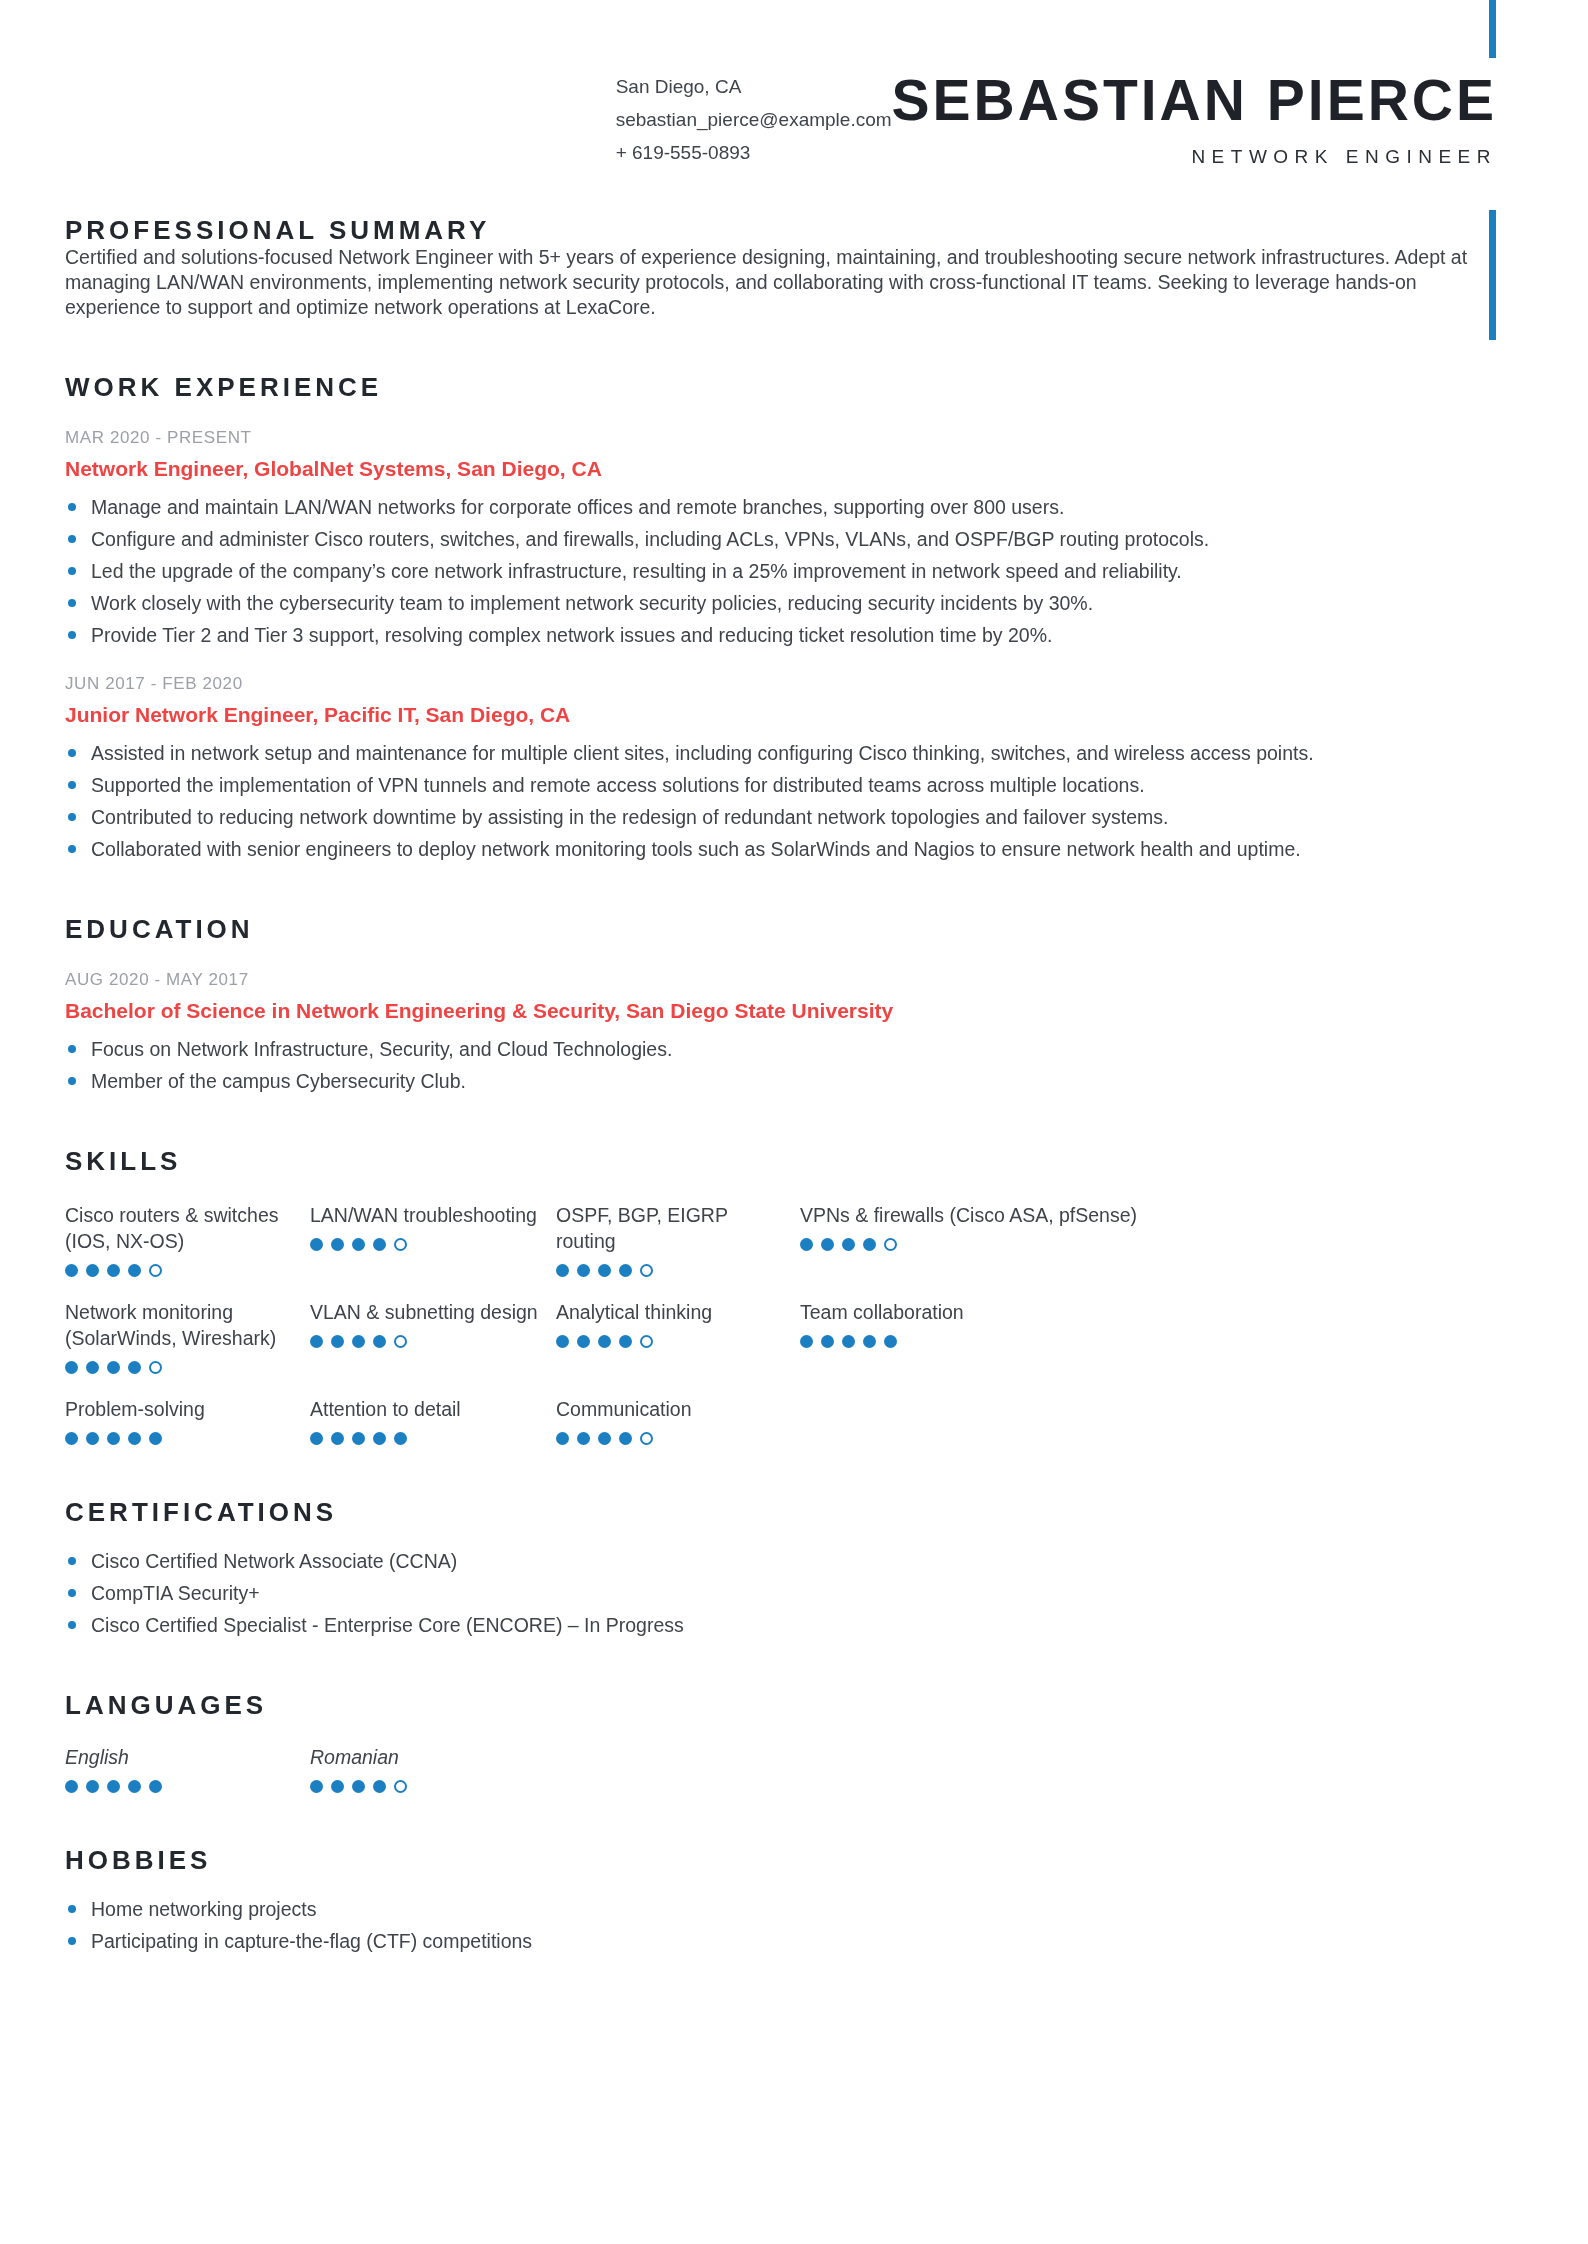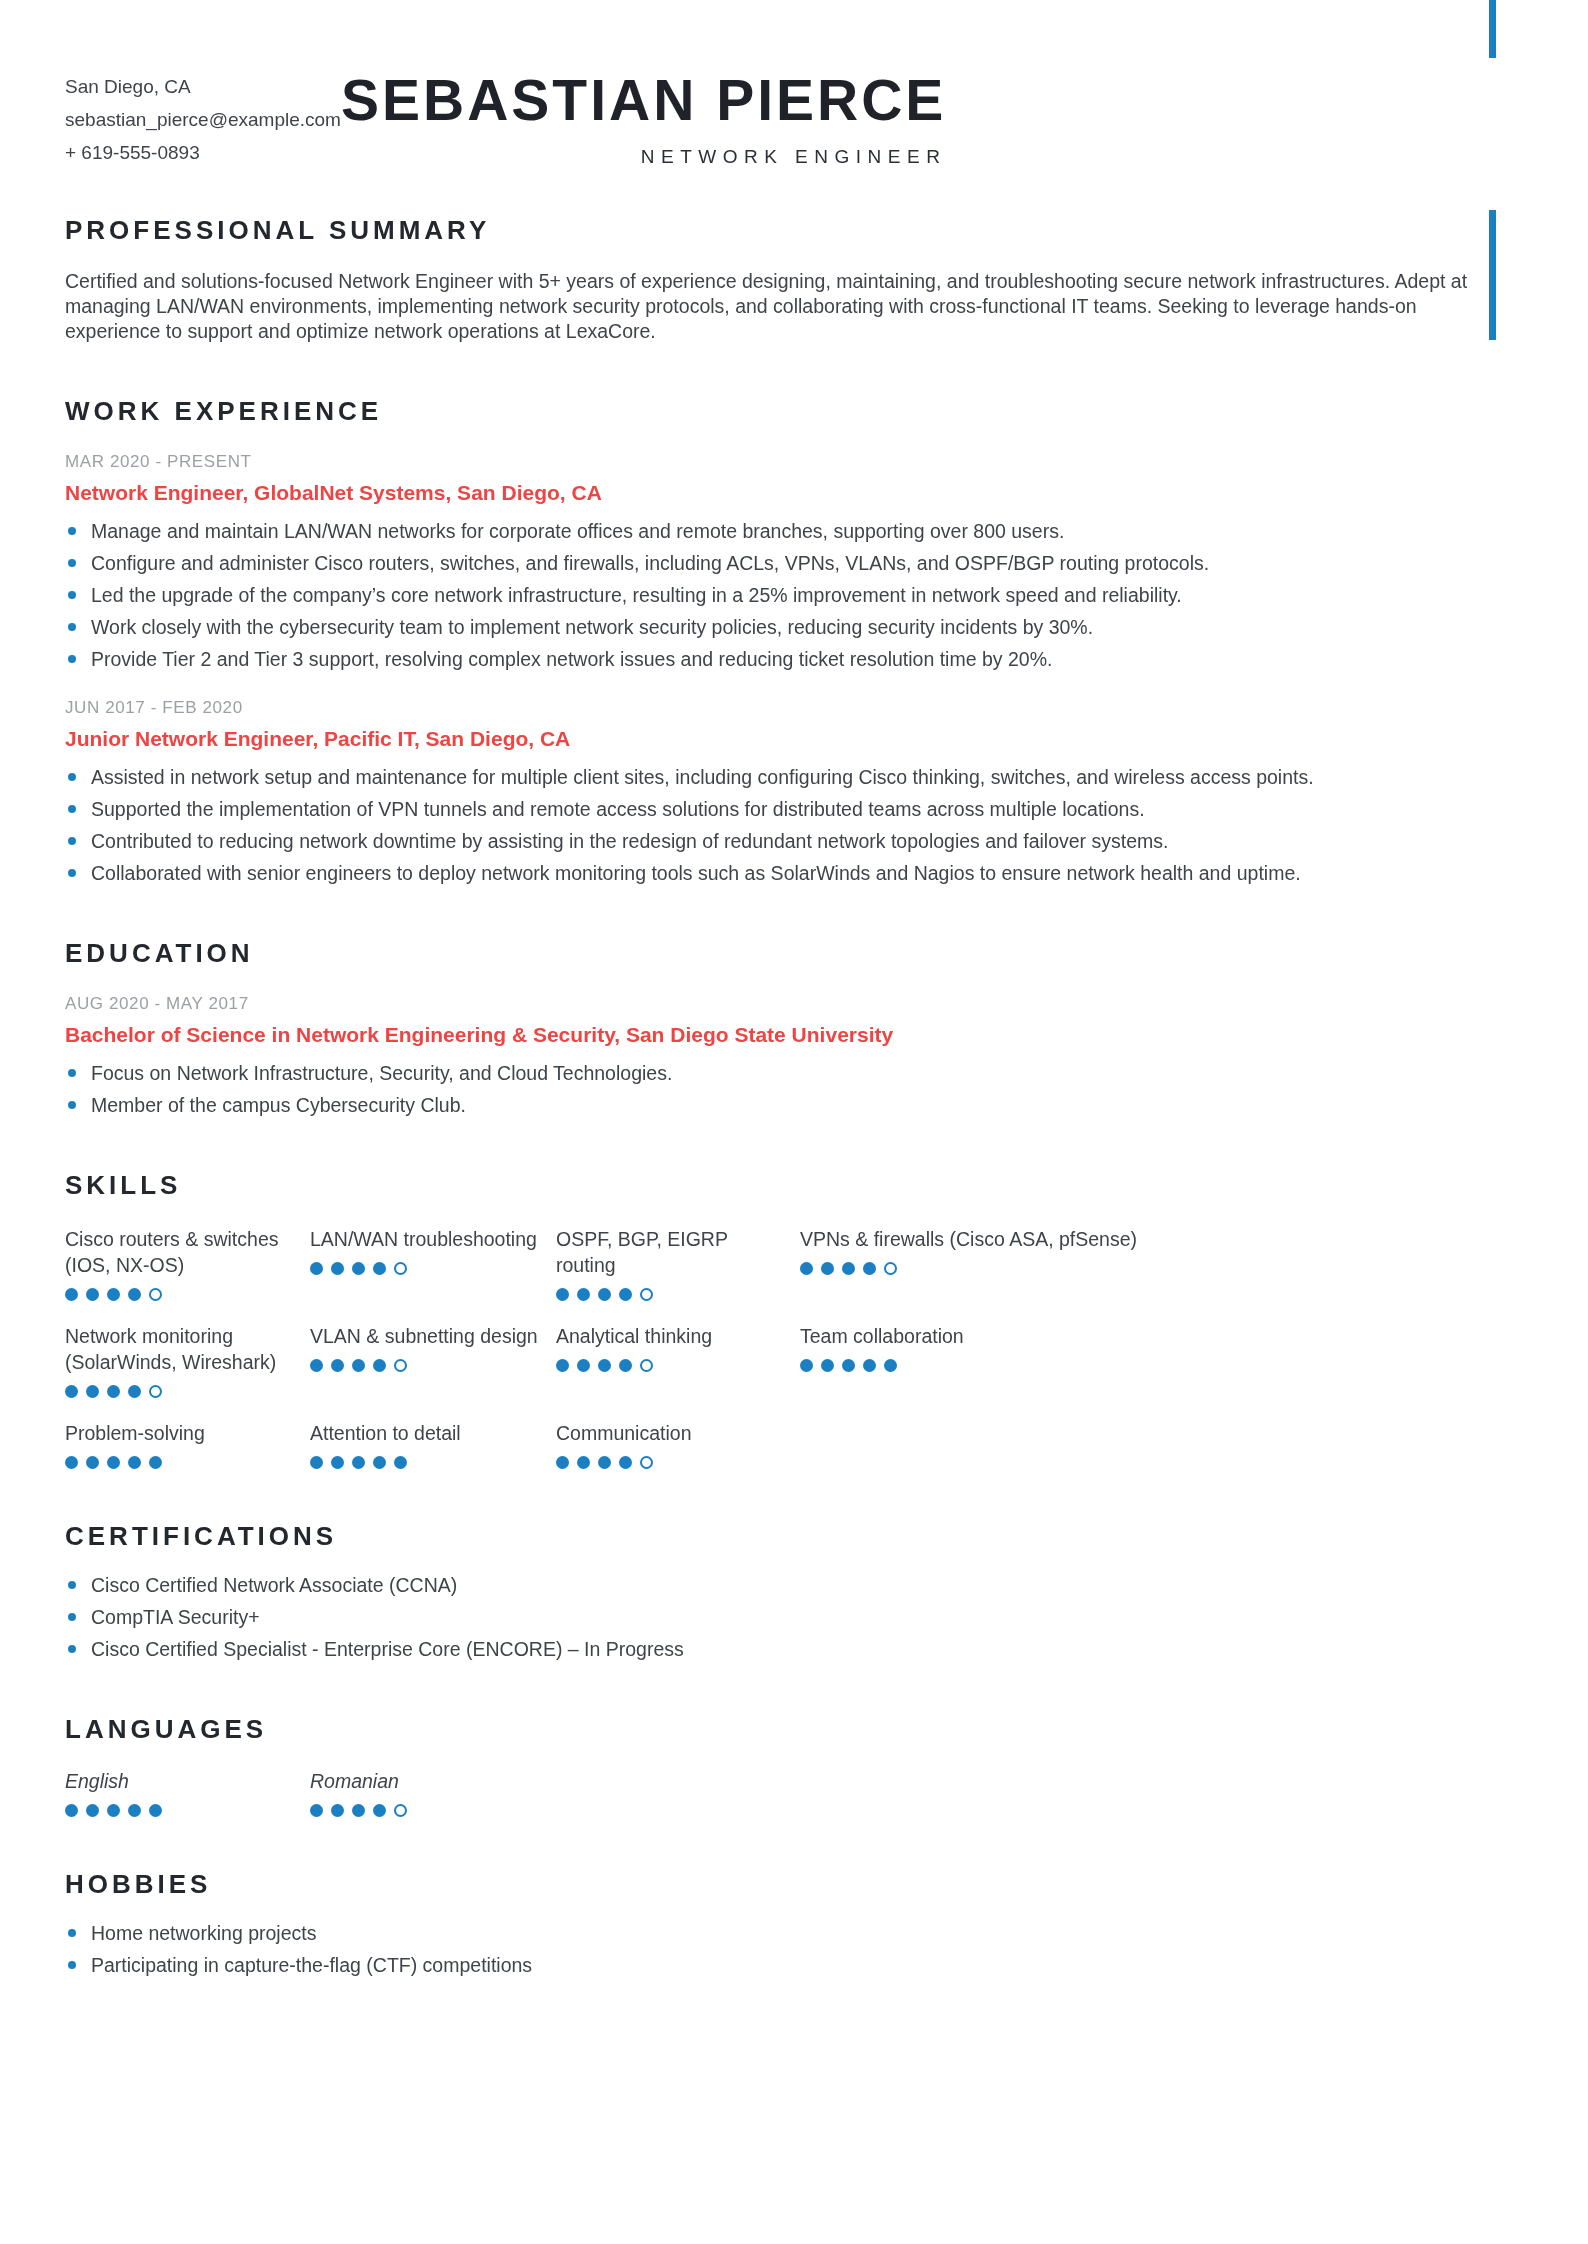--- a/index.html
+++ b/index.html
@@ -9,30 +9,30 @@
   .page {
     position:relative; width:1588px; height:2244px; background:#fff;
     font-family:"Liberation Sans", sans-serif; color:var(--body); overflow:hidden;
   }
   .accent-bar { position:absolute; left:1489px; width:7px; background:var(--accent); }
   .accent-bar.seg1 { top:0; height:58px; }
   .accent-bar.seg2 { top:210px; height:130px; }
   .content { padding:70px 91px 0 65px; }
 
   
-  .header { display:flex; justify-content:flex-start; align-items:flex-start; }
+  .header { display:flex; justify-content:flex-end; align-items:flex-start; }
   .contact { font-size:19px; line-height:33px; color:var(--body); }
   .name-block { text-align:right; margin-top:4px; }
   .name { font-size:57px; font-weight:700; letter-spacing:3px; line-height:52px; color:#1f2329; white-space:nowrap; }
   .job-heading { margin-top:20px; font-size:19px; letter-spacing:6.5px; font-weight:500; color:#2a2f36; }
 
   
   h2.section-title { font-size:26px; font-weight:700; letter-spacing:4px; color:var(--heading); line-height:30px; }
   .sec-summary { margin-top:46px; }
-  .summary-text { margin-top:24px; font-size:19.5px; line-height:25px; max-width:1432px; color:var(--body); }
+  .summary-text { font-size:19.5px; line-height:25px; max-width:1432px; color:var(--body); }
   .sec { margin-top:52px; }
   .dates { margin-top:26px; font-size:17px; letter-spacing:0.6px; color:var(--muted); }
   .entry-title { margin-top:9px; font-size:21px; font-weight:700; color:#ef4444; }
   ul.blist { list-style:none; margin-top:14px; }
   ul.blist li {
     position:relative; padding-left:26px; margin-bottom:7px;
     font-size:19.5px; line-height:25px; max-width:1420px;
   }
   ul.blist li::before {
     content:""; position:absolute; left:3px; top:8px;

